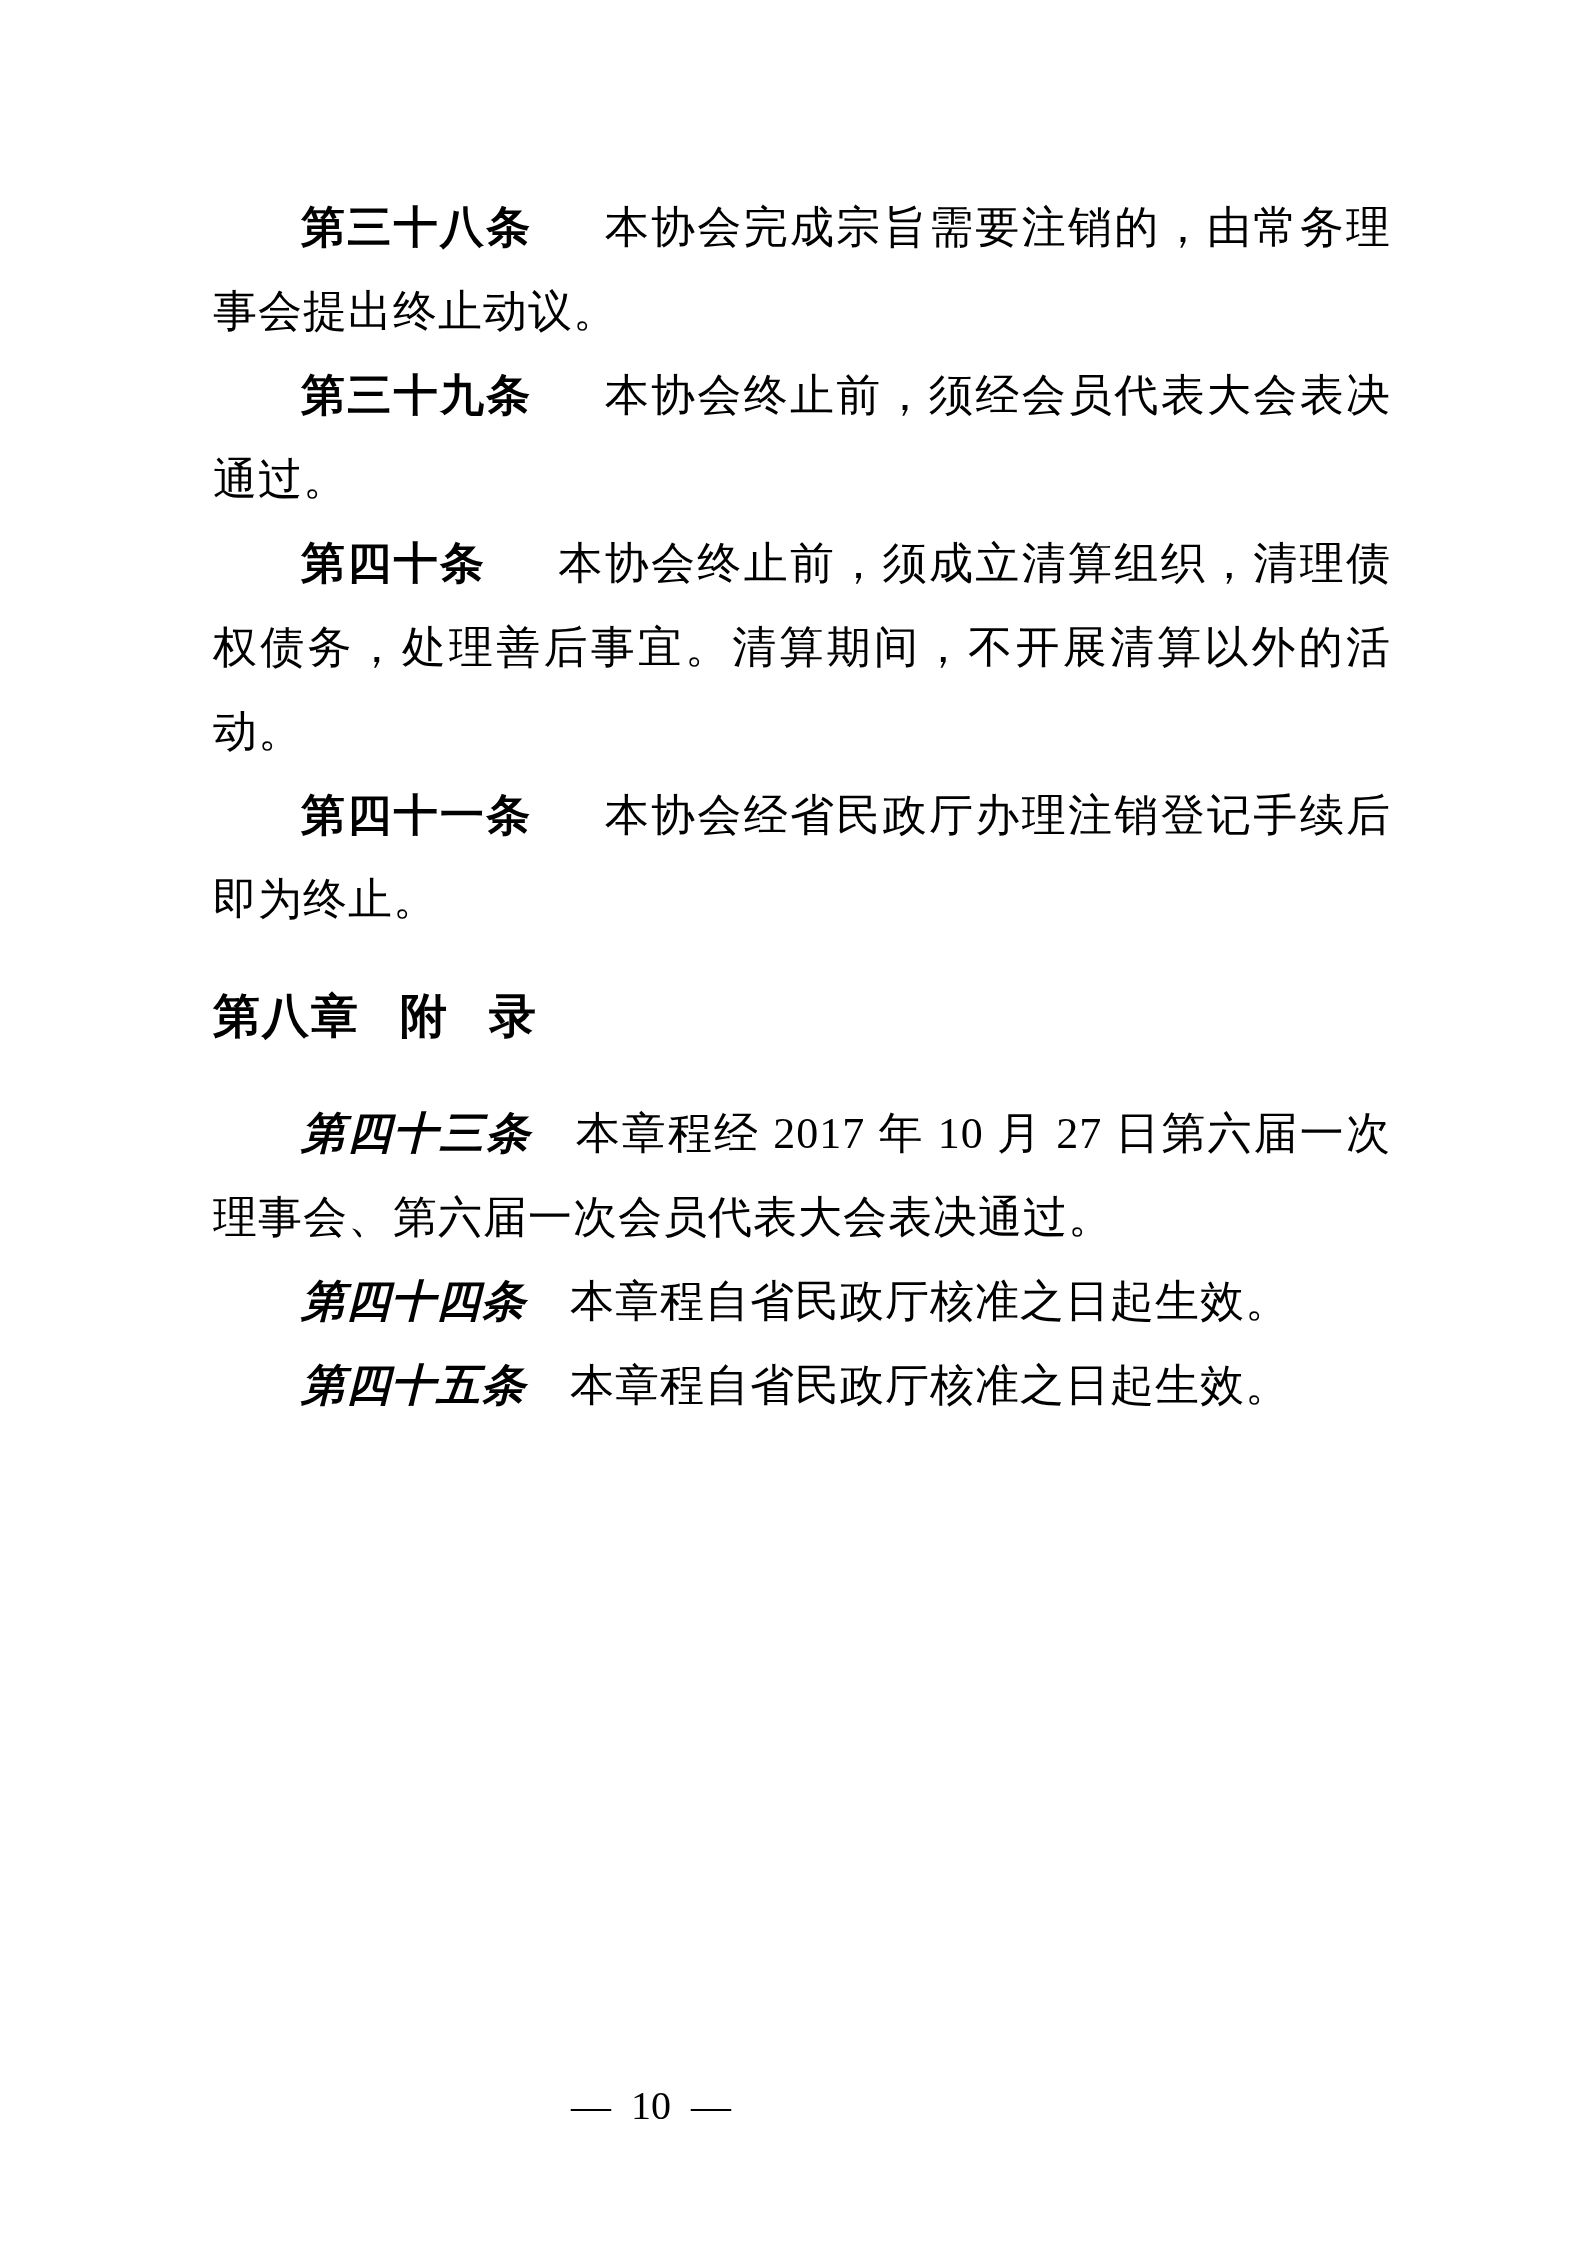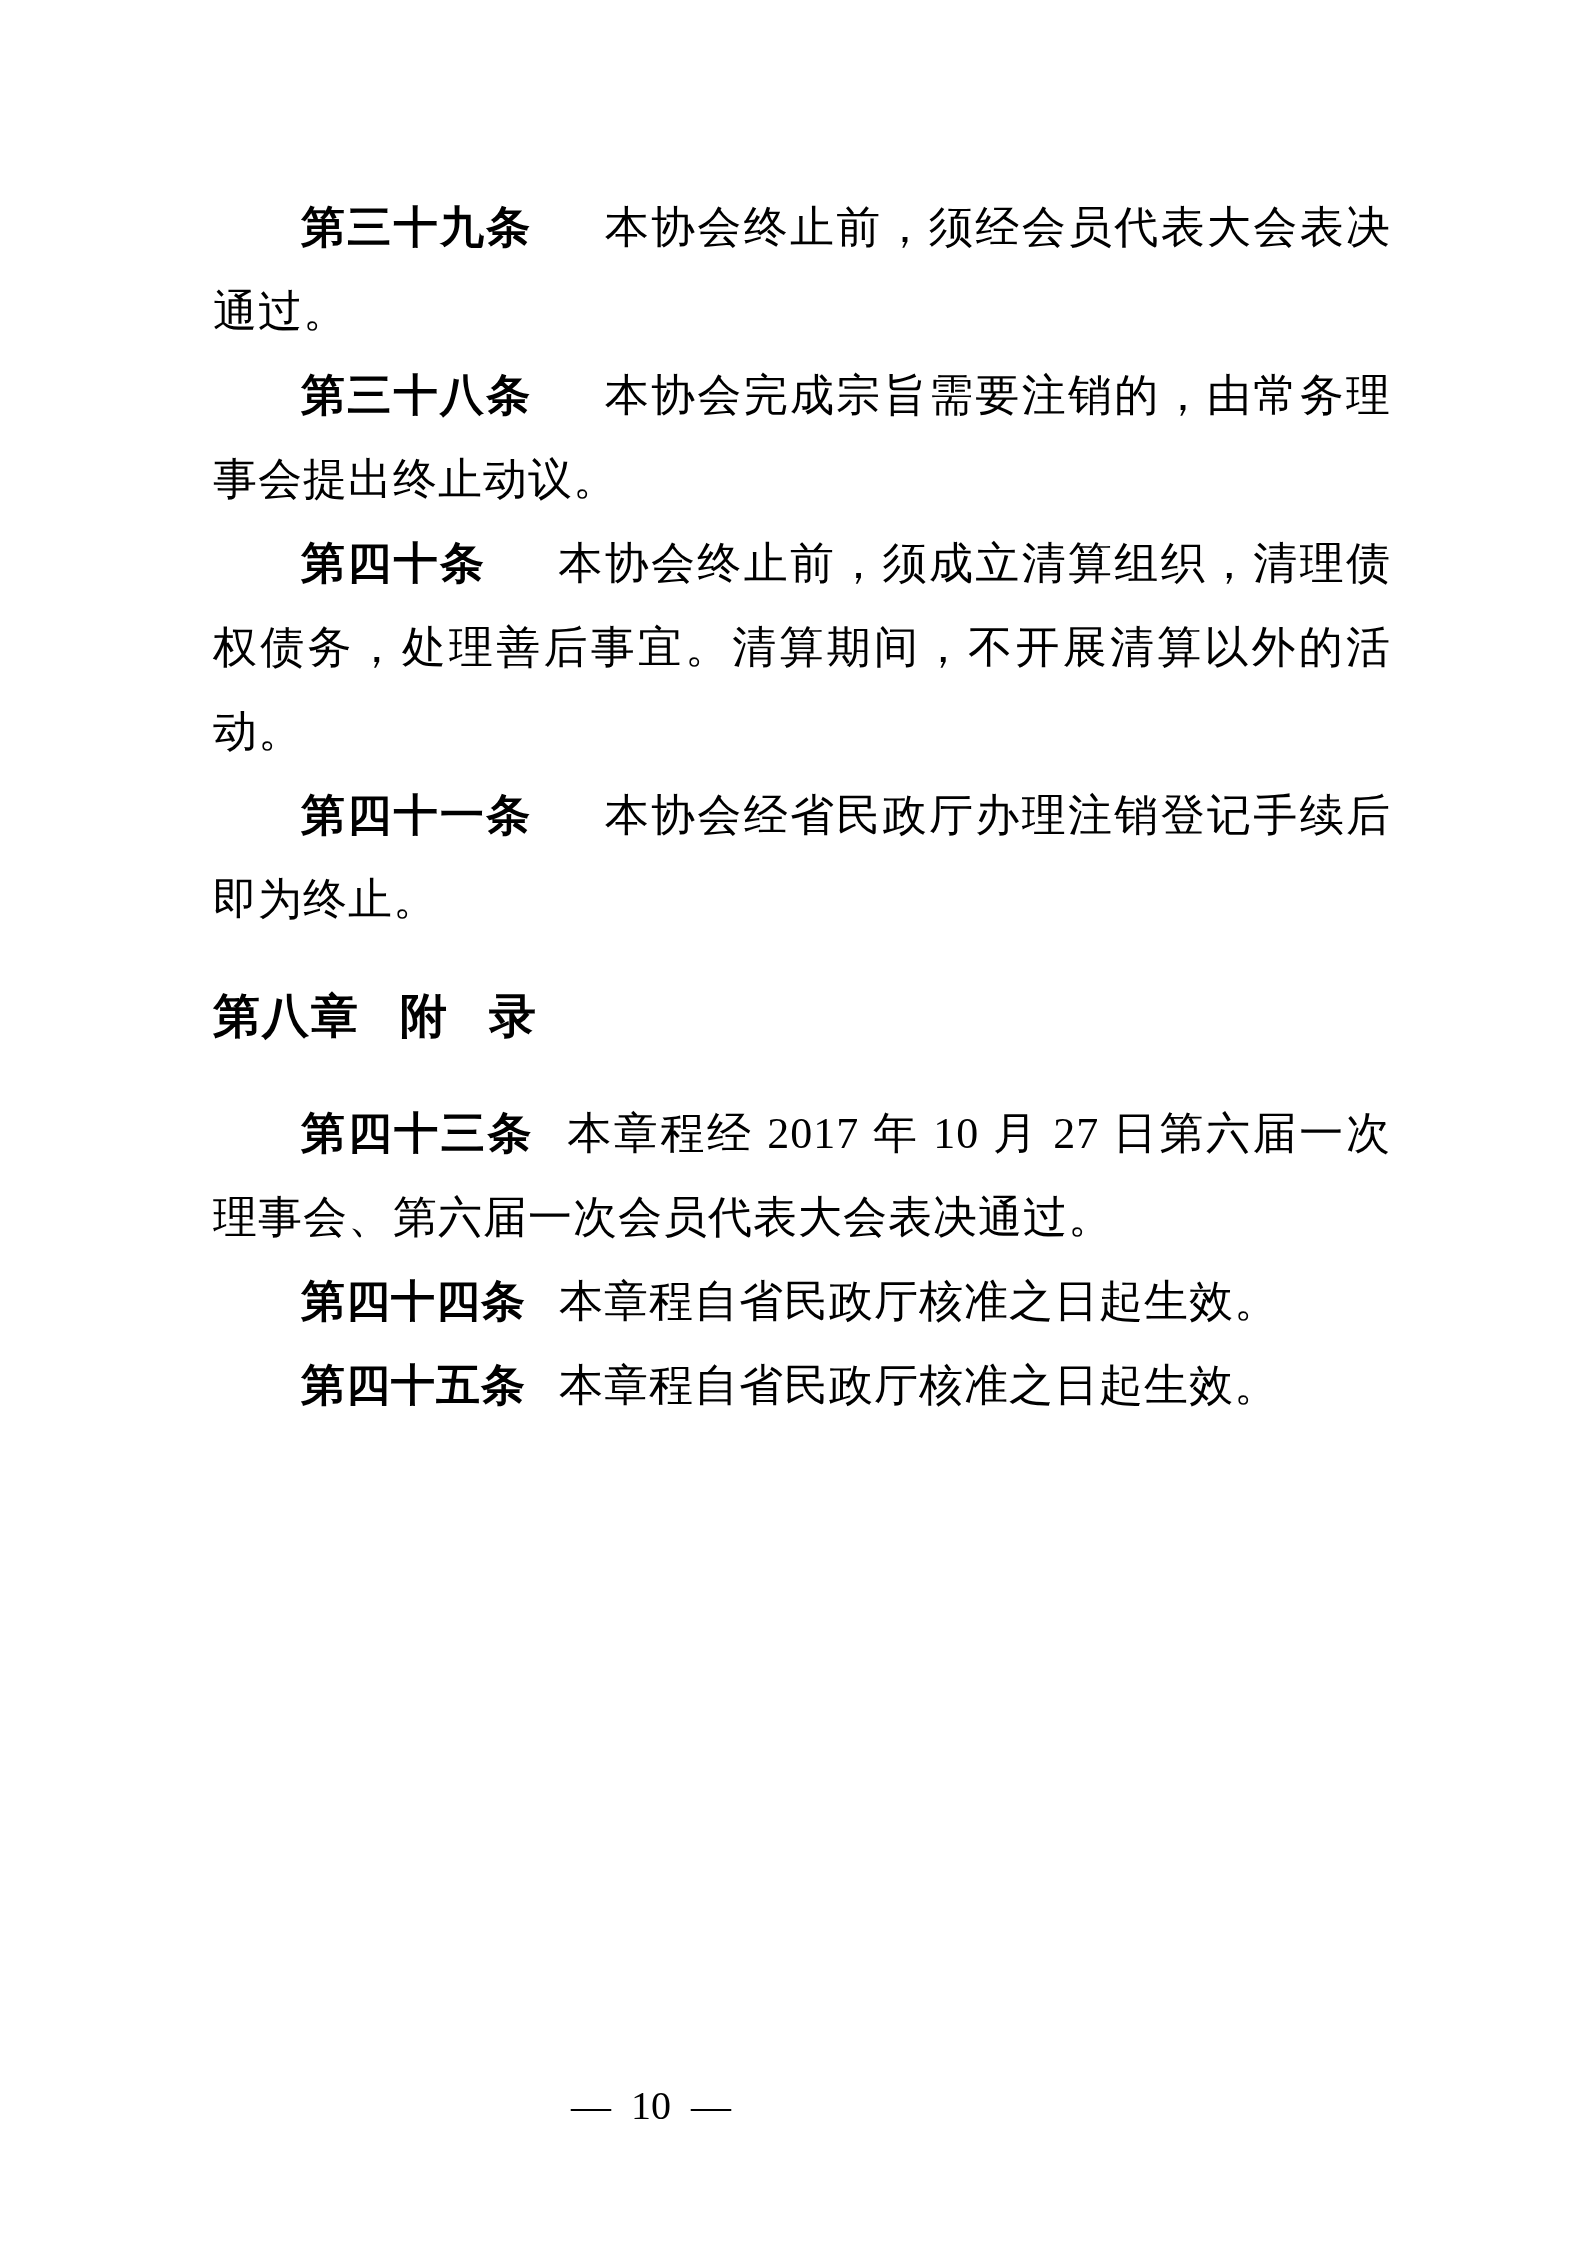--- a/index.html
+++ b/index.html
@@ -31,21 +31,21 @@
     line-height: 84px;
     text-align: justify;
     text-justify: inter-ideograph;
     text-indent: 88px;
     letter-spacing: 1px;
   }
   .art-num {
     font-weight: bold;
   }
   .gap-wide .art-num { margin-right: 72px; }
-  .gap-narrow .art-num { margin-right: 33px; }
+  .gap-narrow .art-num { margin-right: 44px; font-style: italic; }
   h2.chapter {
     margin: 32px 0 34px 0;
     font-size: 47px;
     line-height: 84px;
     font-weight: bold;
     text-align: left;
     letter-spacing: 2px;
   }
   h2.chapter .ht { margin-left: 40px; }
   .footer {
@@ -58,23 +58,23 @@
     line-height: 48px;
   }
   .footer .pgnum { margin: 0 20px; }
 </style>
 </head>
 <body>
 
 <div class="page">
   <div class="content">
 
+    <p class="para gap-wide"><span class="art-num">第三十八条</span><span class="art-text">本协会完成宗旨需要注销的，由常务理事会提出终止动议。</span></p>
+
     <p class="para gap-wide"><span class="art-num">第三十九条</span><span class="art-text">本协会终止前，须经会员代表大会表决通过。</span></p>
-
-    <p class="para gap-wide"><span class="art-num">第三十八条</span><span class="art-text">本协会完成宗旨需要注销的，由常务理事会提出终止动议。</span></p>
 
     <p class="para gap-wide"><span class="art-num">第四十条</span><span class="art-text">本协会终止前，须成立清算组织，清理债权债务，处理善后事宜。清算期间，不开展清算以外的活动。</span></p>
 
     <p class="para gap-wide"><span class="art-num">第四十一条</span><span class="art-text">本协会经省民政厅办理注销登记手续后即为终止。</span></p>
 
 
     <h2 class="chapter"><span>第八章</span><span class="ht">附</span><span class="ht">录</span></h2>
 
     <p class="para gap-narrow"><span class="art-num">第四十三条</span><span class="art-text">本章程经 2017 年 10 月 27 日第六届一次理事会、第六届一次会员代表大会表决通过。</span></p>
 

